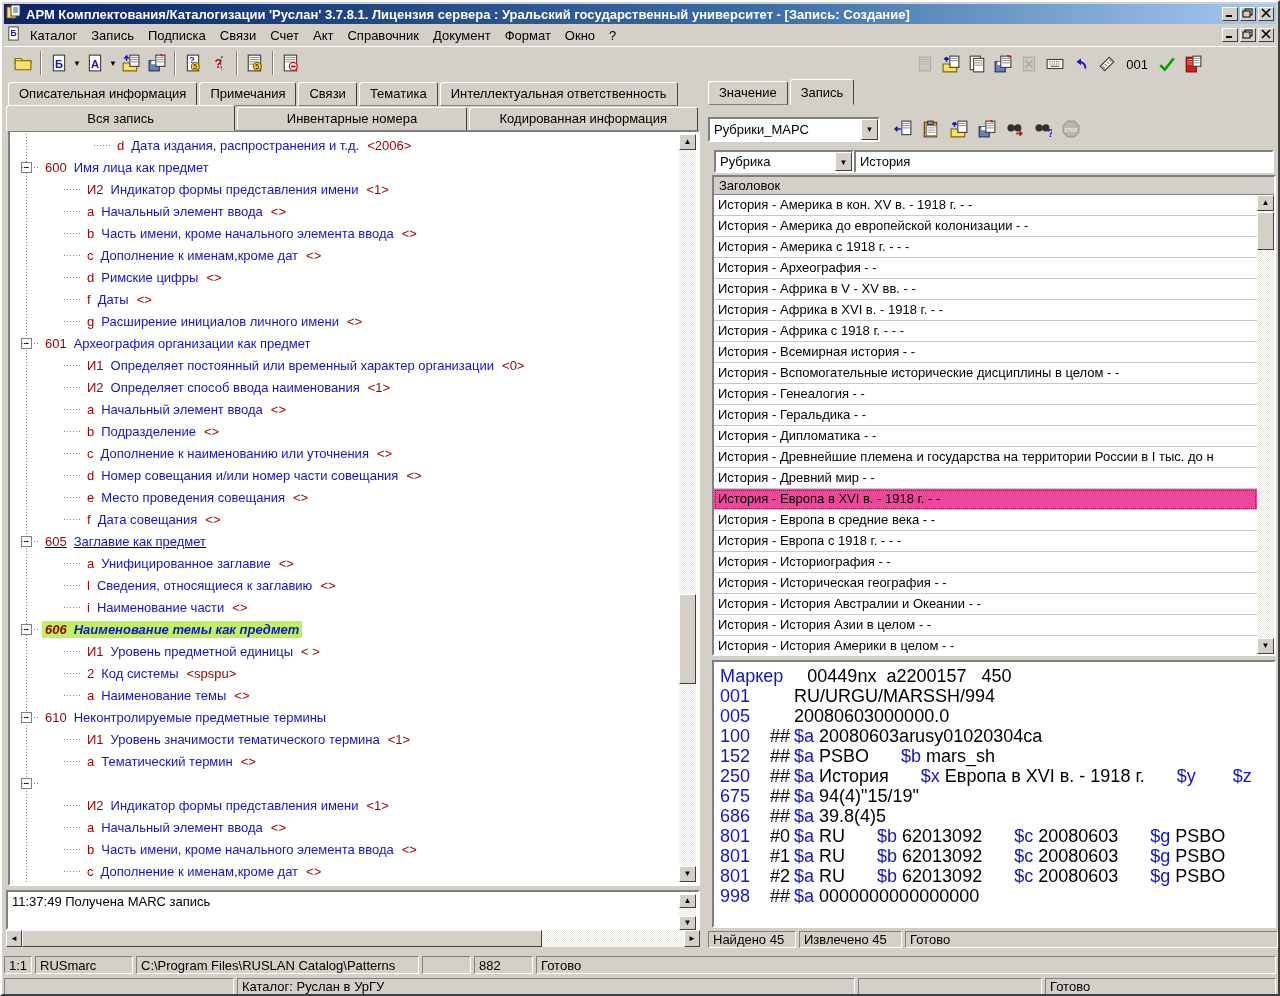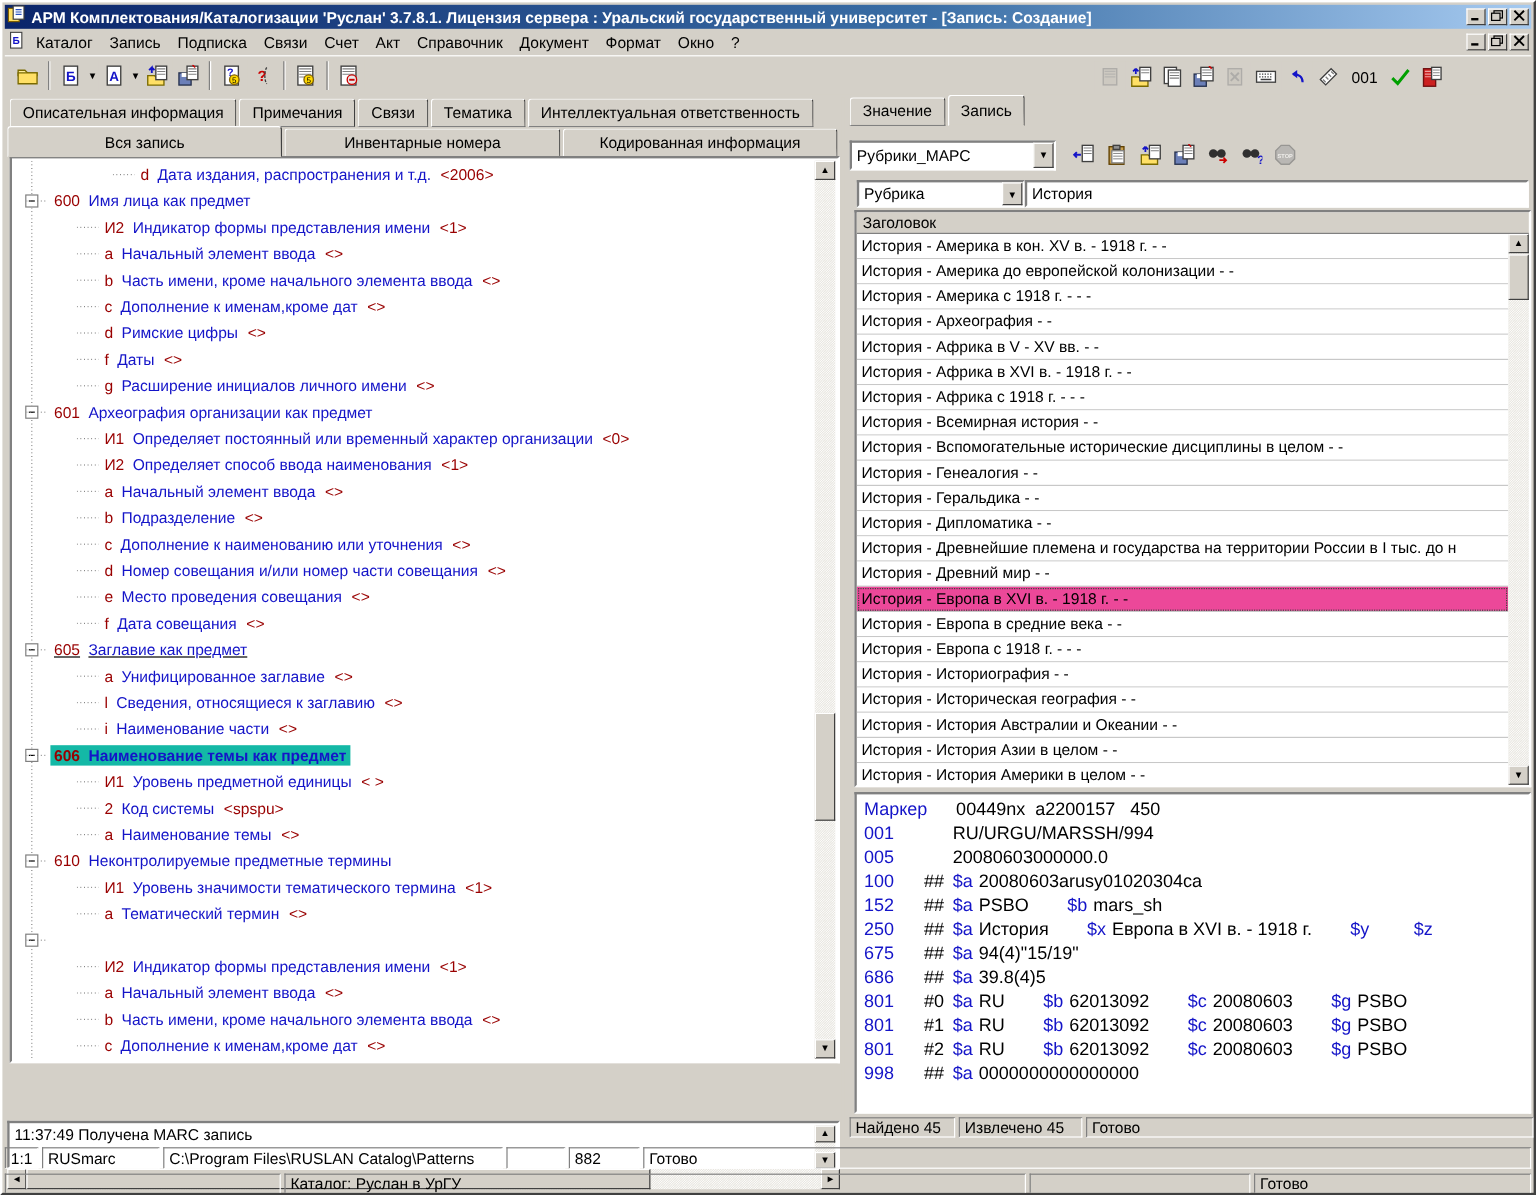--- a/index.html
+++ b/index.html
@@ -28,32 +28,32 @@
   .tabrow.fill .tab{flex:1;text-align:center;}
   
   .treebox{position:absolute;left:6px;top:128px;width:692px;height:756px;background:#fff;border:2px solid;border-color:#808080 #fff #fff #808080;overflow:hidden;}
   .treeinner{position:absolute;left:2px;top:2px;right:19px;bottom:2px;overflow:hidden;}
   .rootline{position:absolute;left:14px;top:0;bottom:0;width:1px;background-image:linear-gradient(#808080 1px,transparent 1px);background-size:1px 3px;}
   .tree-row{position:relative;height:22px;display:flex;align-items:center;font-size:13px;white-space:nowrap;}
   .tree-row .stub{position:absolute;top:11px;height:1px;background-image:linear-gradient(90deg,#808080 1px,transparent 1px);background-size:3px 1px;}
   .minusbox{position:absolute;left:9px;top:6px;width:11px;height:11px;border:1px solid #808080;background:#fff;}
   .minusbox::after{content:"";position:absolute;left:2px;top:4px;width:5px;height:1px;background:#000;}
   .row-inner{display:inline-flex;align-items:center;padding:1px 3px;}
-  .tree-row.selected .row-inner{background:#14b8a6;font-weight:bold;}
+  .tree-row.selected .row-inner{background:#bef264;font-weight:bold;font-style:italic;}
   .tcode{color:#990000;margin-right:7px;}
   .tlabel{color:#1414c8;}
   .tvalue{color:#990000;margin-left:8px;}
   .vscroll{position:absolute;top:0;right:0;width:17px;bottom:0;background-color:#e8e6e0;background-image:linear-gradient(45deg,#fff 25%,transparent 25%,transparent 75%,#fff 75%),linear-gradient(45deg,#fff 25%,transparent 25%,transparent 75%,#fff 75%);background-size:2px 2px;background-position:0 0,1px 1px;}
   .sbtn{position:absolute;left:0;width:17px;height:16px;background:#d4d0c8;border:1px solid;border-color:#fff #404040 #404040 #fff;font-size:8px;color:#000;text-align:center;line-height:14px;}
   .sthumb{position:absolute;left:0;width:17px;background:#d4d0c8;border:1px solid;border-color:#fff #404040 #404040 #fff;}
   .hscroll{position:relative;height:17px;background-color:#e8e6e0;background-image:linear-gradient(45deg,#fff 25%,transparent 25%,transparent 75%,#fff 75%),linear-gradient(45deg,#fff 25%,transparent 25%,transparent 75%,#fff 75%);background-size:2px 2px;background-position:0 0,1px 1px;}
   .hbtn{position:absolute;top:0;width:16px;height:17px;background:#d4d0c8;border:1px solid;border-color:#fff #404040 #404040 #fff;font-size:8px;text-align:center;line-height:15px;}
   .hthumb{position:absolute;top:0;height:17px;background:#d4d0c8;border:1px solid;border-color:#fff #404040 #404040 #fff;}
   
-  .logbox{position:absolute;left:4px;top:932px;width:694px;height:57px;}
+  .logbox{position:absolute;left:4px;top:888px;width:694px;height:57px;}
   .logwhite{position:absolute;left:0;top:0;right:0;height:40px;background:#fff;border:2px solid;border-color:#808080 #fff #fff #808080;font-size:13px;padding:2px 20px 2px 4px;}
   .logvs{position:absolute;right:2px;top:2px;width:17px;height:36px;}
   .loghs{position:absolute;left:0;right:0;top:40px;}
   
   .statusbar{position:absolute;left:2px;top:953px;right:2px;height:20px;display:flex;gap:3px;align-items:center;}
   .statusbar .sp{height:18px;border:1px solid;border-color:#808080 #fff #fff #808080;font-size:13px;padding:1px 4px;white-space:nowrap;overflow:hidden;}
   .bottombar{position:absolute;left:2px;top:975px;right:2px;height:19px;display:flex;gap:3px;align-items:center;}
   .bottombar .sp{height:17px;border:1px solid;border-color:#808080 #fff #fff #808080;font-size:13px;padding:0 4px;white-space:nowrap;overflow:hidden;}
   
   .rtabs{left:706px;top:79px;height:24px;}
@@ -67,21 +67,21 @@
   .searchrow .combo{width:140px;height:23px;}
   .searchrow input{flex:1;height:23px;border:2px solid;border-color:#808080 #fff #fff #808080;font-size:13px;padding:0 4px;background:#fff;outline:none;}
   .listwrap{position:absolute;left:710px;top:173px;width:564px;height:481px;border:2px solid;border-color:#808080 #fff #fff #808080;background:#fff;}
   .listheader{position:absolute;left:0;top:0;right:0;height:18px;background:#d4d0c8;font-size:13px;padding:1px 5px;border-bottom:1px solid #808080;}
   .listrows{position:absolute;left:0;top:18px;right:17px;bottom:0;overflow:hidden;}
   .list-row{height:21px;font-size:13px;padding:2px 4px;white-space:nowrap;overflow:hidden;border-bottom:1px solid #c8c8c8;background:#fff;color:#000;}
   .list-row.selected{background:#ec4899;outline:1px dotted #404040;outline-offset:-2px;}
   .listvs{position:absolute;right:0;top:18px;width:17px;bottom:0;}
   
   .marcbox{position:absolute;left:710px;top:658px;width:564px;height:268px;background:#fff;border:2px solid;border-color:#808080 #fff #fff #808080;padding:4px 6px;overflow:hidden;}
-  .marc-line{height:20px;font-size:15px;white-space:pre;}
+  .marc-line{height:20px;font-size:18px;white-space:pre;}
   .mtag{display:inline-block;min-width:50px;color:#1414c8;}
   .mind{display:inline-block;min-width:24px;color:#000;}
   .msf{color:#1414c8;margin-right:5px;}
   .mval{color:#000;margin-right:32px;}
   .rstatus{position:absolute;left:706px;top:929px;width:570px;height:19px;display:flex;gap:3px;}
   .rstatus .sp{height:17px;border:1px solid;border-color:#808080 #fff #fff #808080;font-size:13px;padding:0 4px;white-space:nowrap;}
   .divider-v{position:absolute;left:699px;top:79px;width:3px;bottom:44px;background:#d4d0c8;}
 </style>
 </head>
 <body>

